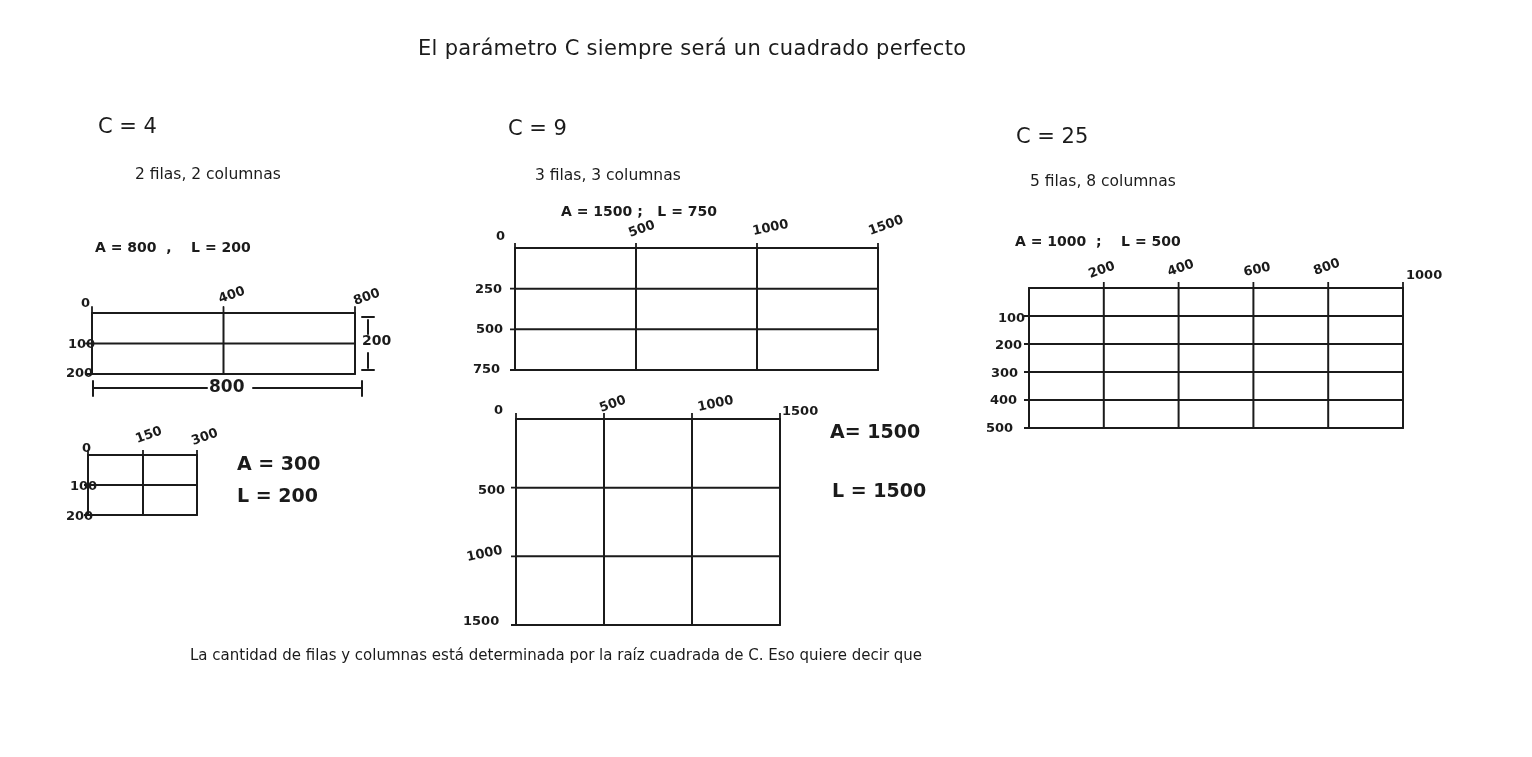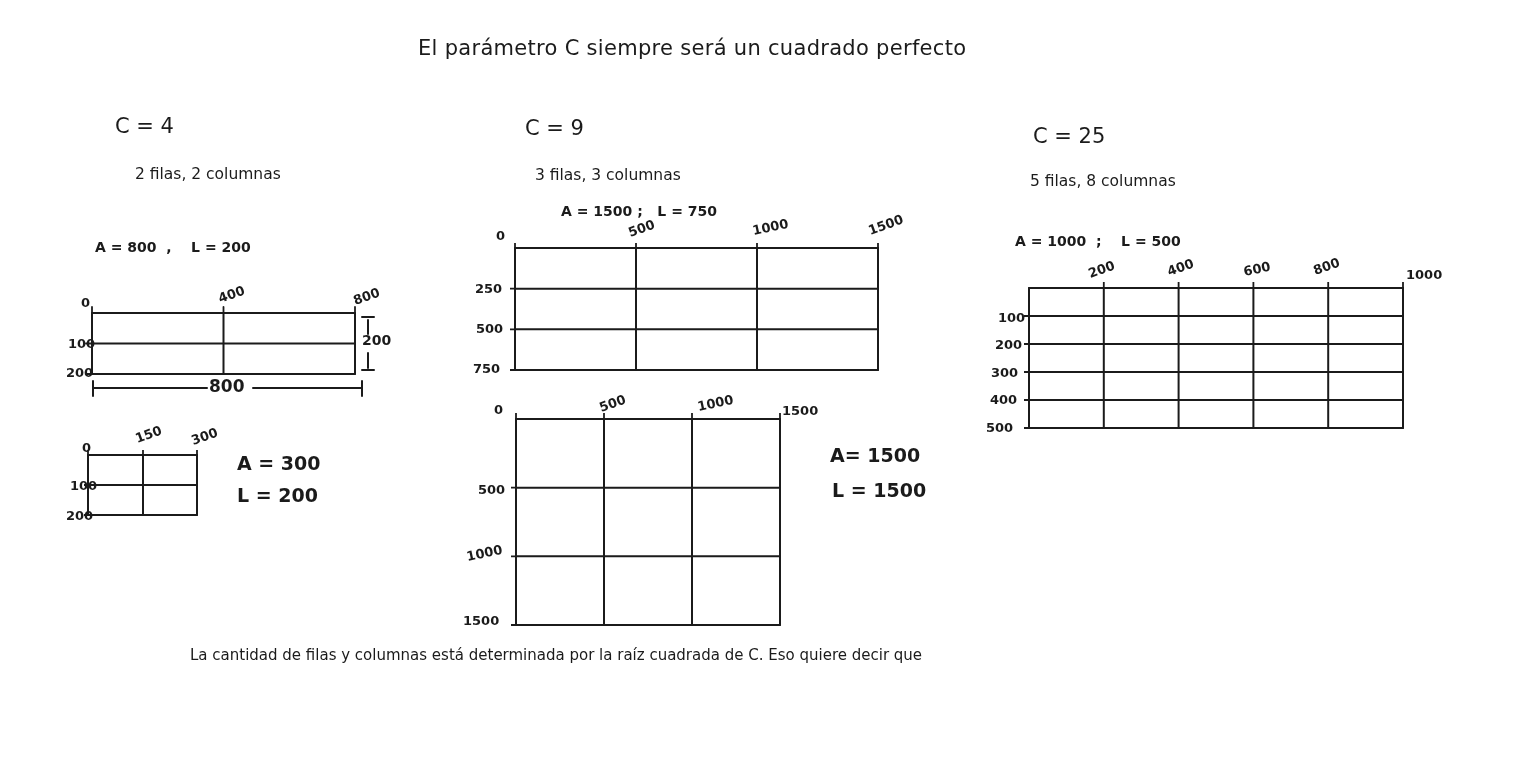--- a/index.html
+++ b/index.html
@@ -13,21 +13,21 @@
     font-family: "DejaVu Sans", sans-serif;
     color: var(--ink);
     overflow: hidden;
   }
   .abs { position: absolute; }
   .title {
     font-size: 21px;
     letter-spacing: 0.3px;
     white-space: pre;
   }
-  .c-heading { font-size: 21px; font-weight: 500; white-space: pre; margin-left: 17px; }
+  .c-heading { font-size: 21px; font-weight: 500; white-space: pre; }
   .subheading { font-size: 15.5px; white-space: pre; }
   .params { font-size: 14px; font-weight: 700; white-space: pre; }
   .side-label { font-size: 19px; font-weight: 700; white-space: pre; }
   .tick {
     position: absolute;
     font-size: 13px;
     font-weight: 700;
     white-space: nowrap;
     line-height: 1;
   }
@@ -174,21 +174,21 @@
     </svg>
 
     <span class="tick" style="left:494px; top:403px">0</span>
     <span class="tick rot" style="left:602px; top:401px">500</span>
     <span class="tick rot-sm" style="left:699px; top:400px">1000</span>
     <span class="tick" style="left:782px; top:404px">1500</span>
     <span class="tick" style="left:478px; top:483px">500</span>
     <span class="tick rot-sm" style="left:468px; top:550px">1000</span>
     <span class="tick" style="left:463px; top:614px">1500</span>
 
-    <div class="abs side-label" style="left:830px; top:444px">A= 1500</div>
+    <div class="abs side-label" style="left:830px; top:420px">A= 1500</div>
     <div class="abs side-label" style="left:832px; top:479px">L = 1500</div>
   </div>
 
   <div>
     <div class="abs c-heading" style="left:1016px; top:124px">C = 25</div>
     <div class="abs subheading" style="left:1030px; top:172px">5 filas, 8 columnas</div>
     <div class="abs params" style="left:1015px; top:233px">A = 1000  ;    L = 500</div>
 
     <svg class="abs" style="left:1024px; top:282px" width="386" height="152">
       <g>

